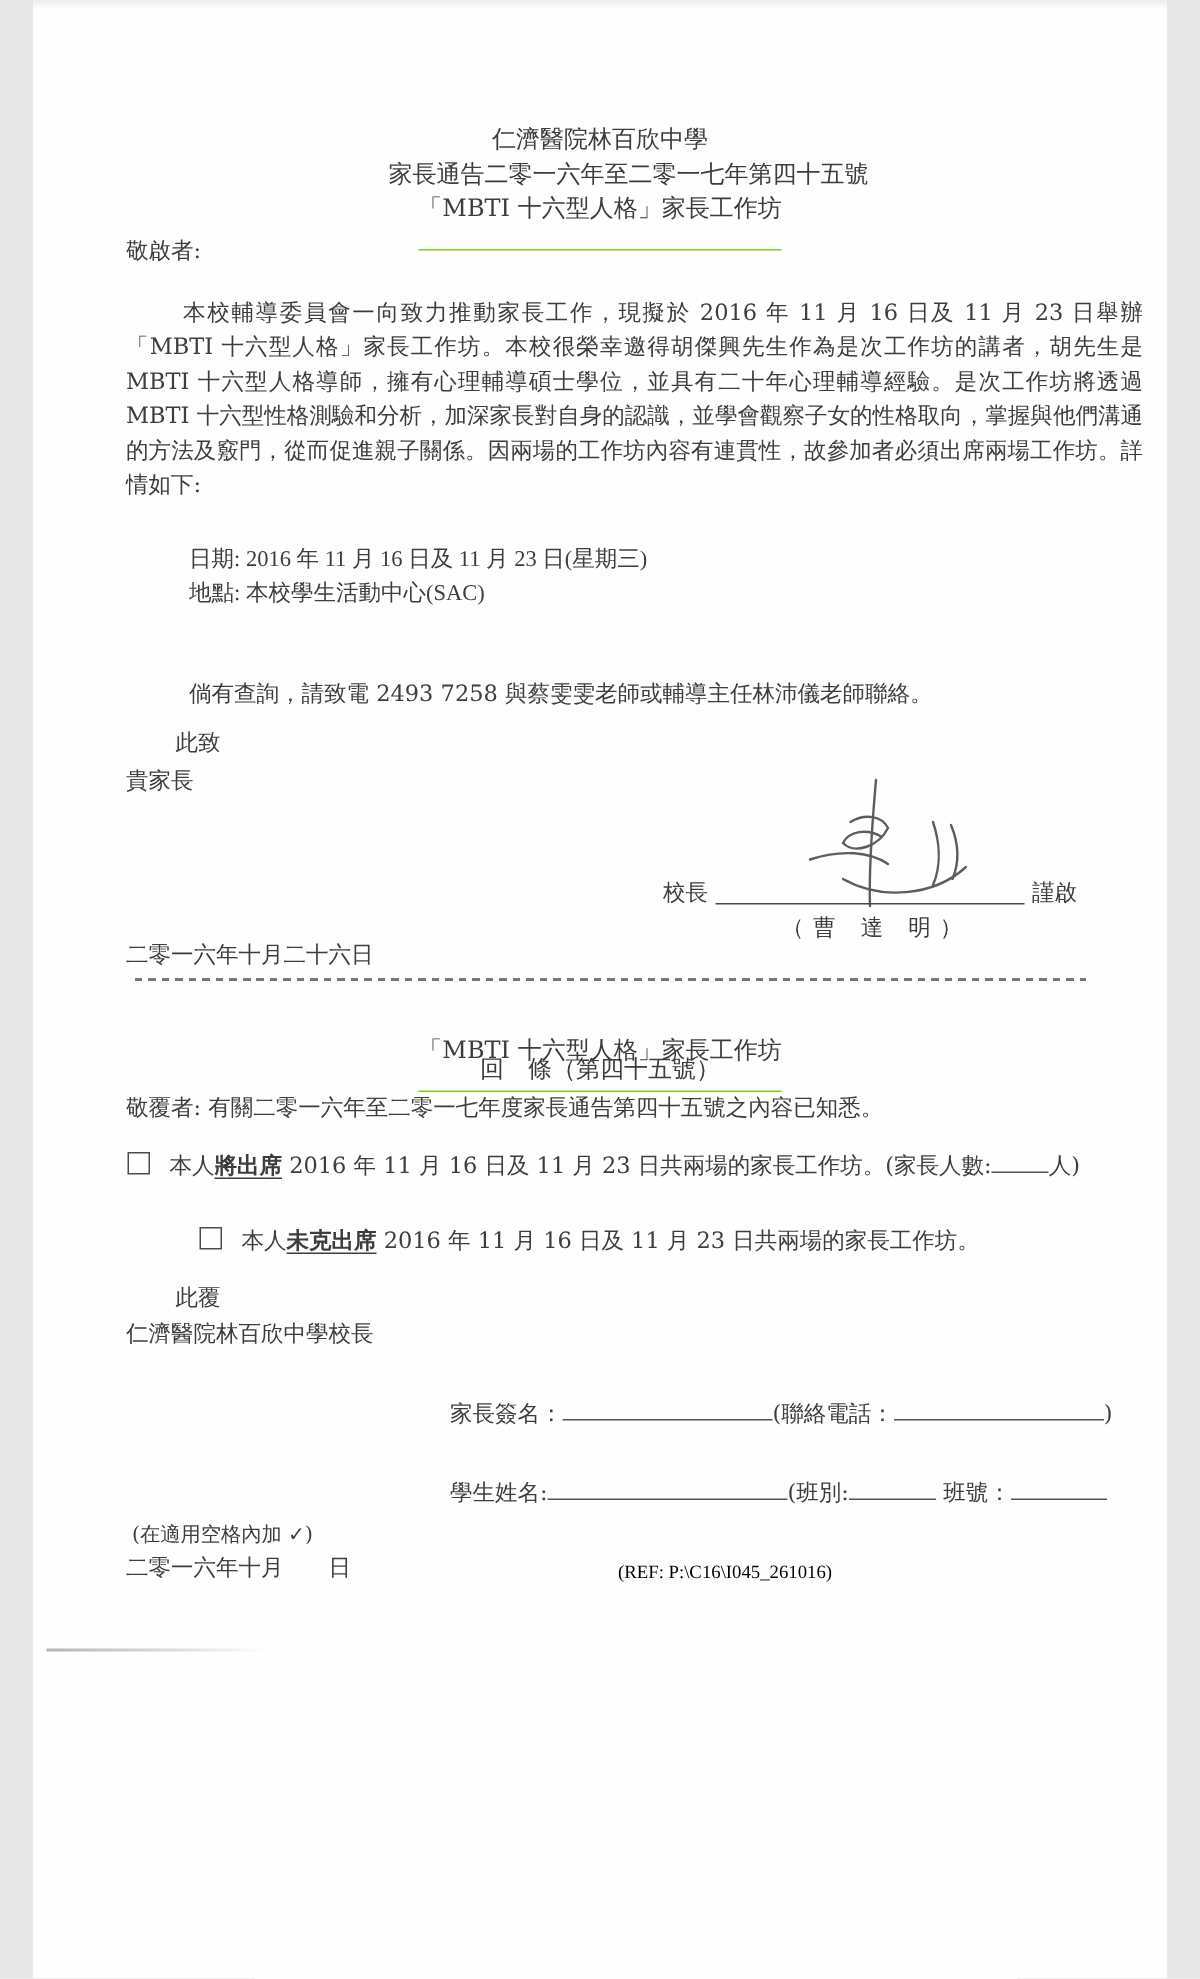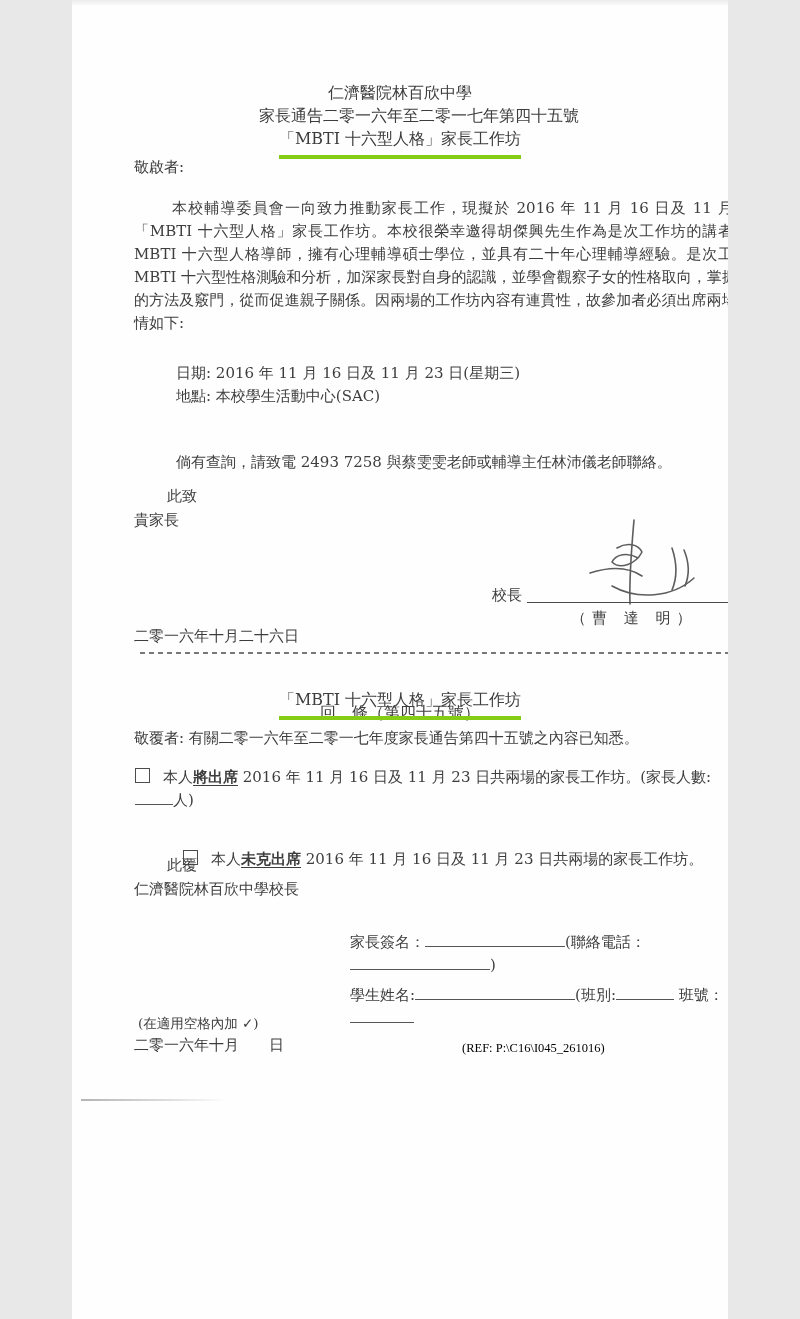--- a/index.html
+++ b/index.html
@@ -1,35 +1,35 @@
 <!DOCTYPE html>
 <html><head>
 <meta charset="utf-8">
 <style>
   html,body{margin:0;padding:0;background:#e8e8e8;}
   .page{
     position:relative;
-    width:656px;height:1319px;
+    width:756px;height:1319px;
     margin:0 auto;
     background:#fefefe;
     overflow:hidden;
     font-family:"DejaVu Serif","Liberation Serif",serif;
     color:#3d3d3d;
     font-size:15px;
     line-height:23px;
   }
   .page::before{
     content:"";position:absolute;left:0;top:0;right:0;height:6px;
     background:linear-gradient(to bottom,rgba(180,180,178,.25),rgba(255,255,255,0));
     pointer-events:none;
   }
   .abs{position:absolute;}
   .center{left:0;right:0;text-align:center;}
   .t16{font-size:16px;line-height:22px;}
-  .u{border-bottom:4px solid #84cc16;padding-bottom:7px;text-align:center;}
+  .u{border-bottom:1px solid #84cc16;padding-bottom:18px;text-align:center;}
   .para{
     left:62px;width:678px;
     text-align:justify;
     text-indent:38px;
   }
   .blank{display:inline-block;border-bottom:1px solid #555;height:15px;vertical-align:baseline;}
   .blank-xs{width:38px;}
   .blank-cls{width:58px;}
   .blank-no{width:64px;}
   .blank-md{width:140px;}
@@ -62,34 +62,34 @@
   <div class="abs center t16" style="top:82px;">仁濟醫院林百欣中學</div>
   <div class="abs center t16" style="top:105px;padding-left:38px;">家長通告二零一六年至二零一七年第四十五號</div>
   <div class="abs center t16" style="top:128px;">
     <span class="u">「MBTI 十六型人格」家長工作坊</span>
   </div>
 
   <div class="abs" style="left:62px;top:156px;">敬啟者:</div>
 
   <div class="abs para" style="top:197px;">本校輔導委員會一向致力推動家長工作，現擬於 2016 年 11 月 16 日及 11 月 23 日舉辦「MBTI 十六型人格」家長工作坊。本校很榮幸邀得胡傑興先生作為是次工作坊的講者，胡先生是 MBTI 十六型人格導師，擁有心理輔導碩士學位，並具有二十年心理輔導經驗。是次工作坊將透過 MBTI 十六型性格測驗和分析，加深家長對自身的認識，並學會觀察子女的性格取向，掌握與他們溝通的方法及竅門，從而促進親子關係。因兩場的工作坊內容有連貫性，故參加者必須出席兩場工作坊。詳情如下:</div>
 
-  <div class="abs" style="left:104px;top:362px;">
+  <div class="abs" style="left:104px;top:362px;font-family:Liberation Serif, serif;">
     <div>
       <span>日期:</span>
       <span>2016 年 11 月 16 日及 11 月 23 日(星期三)</span>
     </div>
     <div>
       <span>地點:</span>
       <span>本校學生活動中心(SAC)</span>
     </div>
   </div>
 
   <div class="abs" style="left:104px;top:451px;">倘有查詢，請致電 2493 7258 與蔡雯雯老師或輔導主任林沛儀老師聯絡。</div>
 
-  <div class="abs" style="left:95px;top:485px;">此致</div>
+  <div class="abs" style="left:95px;top:485px;font-family:Liberation Mono, monospace;">此致</div>
   <div class="abs" style="left:62px;top:509px;">貴家長</div>
 
   <svg class="abs" style="left:500px;top:518px;" width="180" height="90" viewBox="0 0 180 90">
     <g fill="none" stroke="#474747" stroke-width="1.6" stroke-linecap="round" opacity="0.88">
       <path d="M62,2 C60,25 57,58 58,86"></path>
       <path d="M45,30 C55,24 66,26 70,34 C64,46 48,52 40,44 C44,36 56,34 66,40"></path>
       <path d="M18,55 C40,48 58,50 70,58"></path>
       <path d="M100,30 C104,42 106,58 100,72"></path>
       <path d="M112,32 C117,44 118,56 113,68"></path>
       <path d="M40,68 C65,82 100,80 122,60"></path>
@@ -108,21 +108,21 @@
   <div class="abs center t16" style="top:689px;">
     <span class="u">「MBTI 十六型人格」家長工作坊</span>
   </div>
 
   <div class="abs" style="left:62px;top:727px;">敬覆者: 有關二零一六年至二零一七年度家長通告第四十五號之內容已知悉。</div>
 
   <div class="abs" style="left:63px;top:766px;">
     <span class="checkbox"></span><span>本人</span><span class="emph">將出席</span><span> 2016 年 11 月 16 日及 11 月 23 日共兩場的家長工作坊。(家長人數:</span><span class="blank blank-xs"></span><span>人)</span>
   </div>
 
-  <div class="abs" style="left:63px;top:848px;padding-left:48px;">
+  <div class="abs" style="left:63px;top:816px;padding-left:48px;">
     <span class="checkbox"></span><span>本人</span><span class="emph">未克出席</span><span> 2016 年 11 月 16 日及 11 月 23 日共兩場的家長工作坊。</span>
   </div>
 
   <div class="abs" style="left:95px;top:854px;">此覆</div>
   <div class="abs" style="left:62px;top:878px;">仁濟醫院林百欣中學校長</div>
 
   <div class="abs" style="left:278px;top:931px;">
     <span>家長簽名：</span><span class="blank blank-md"></span><span>(聯絡電話：</span><span class="blank blank-md"></span><span>)</span>
   </div>
 

